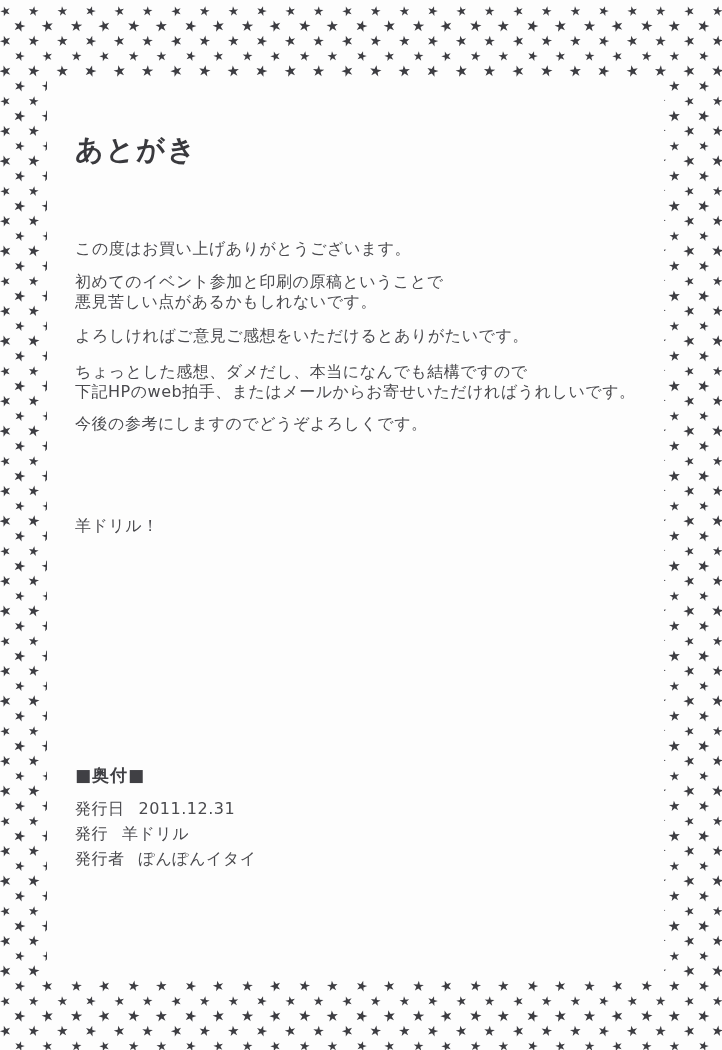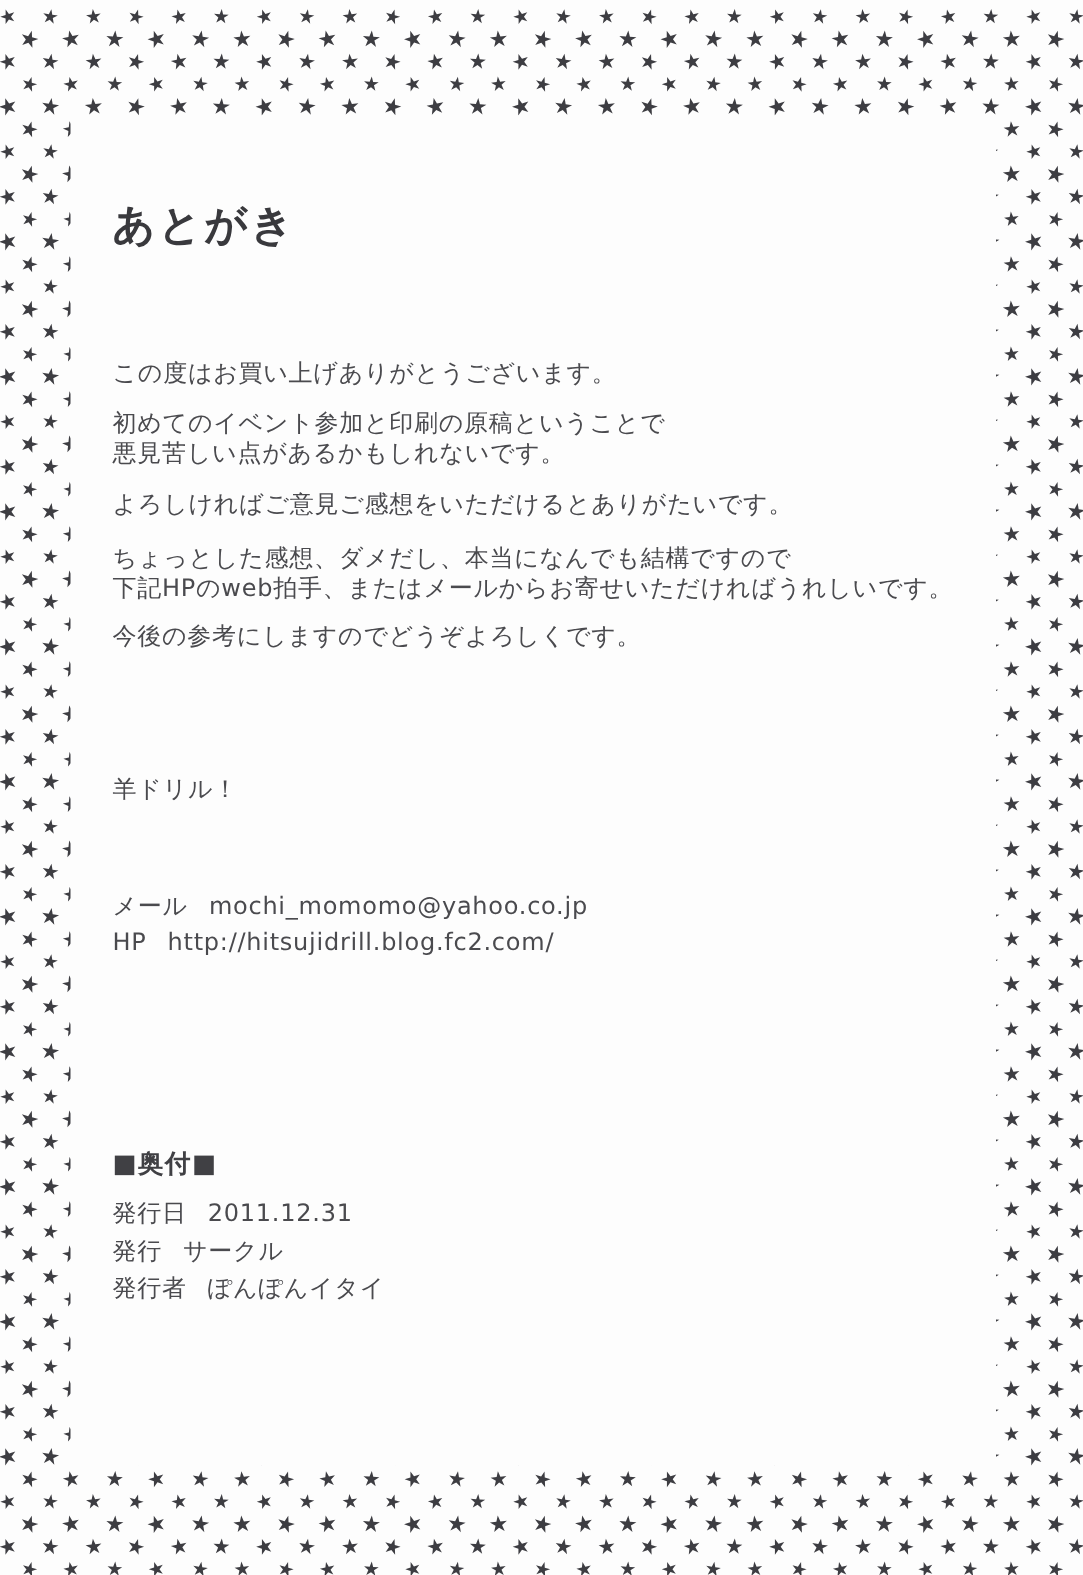--- a/index.html
+++ b/index.html
@@ -693,37 +693,29 @@
 
     <p class="para" style="top:337px">
       <span>今後の参考にしますのでどうぞよろしくです。</span>
     </p>
 
 
     <p class="para" style="top:439px">
       <span>羊ドリル！</span>
     </p>
 
-    <div class="contact" style="top:515px">
-      <div>
-        <span class="label">メール</span><span>mochi_momomo@yahoo.co.jp</span>
-      </div>
-      <div>
-        <span class="label">HP</span><span>http://hitsujidrill.blog.fc2.com/</span>
-      </div>
-    </div>
 
     <div class="colophon-heading" style="top:687px">■奥付■</div>
 
     <div class="colophon" style="top:719px">
       <div class="row">
         <span class="label">発行日</span><span>2011.12.31</span>
       </div>
       <div class="row">
-        <span class="label">発行</span><span>サークル</span>
+        <span class="label">発行</span><span>羊ドリル</span>
       </div>
       <div class="row">
         <span class="label">発行者</span><span>ぽんぽんイタイ</span>
       </div>
     </div>
 
   </div>
 </div>
 
 </body></html>

